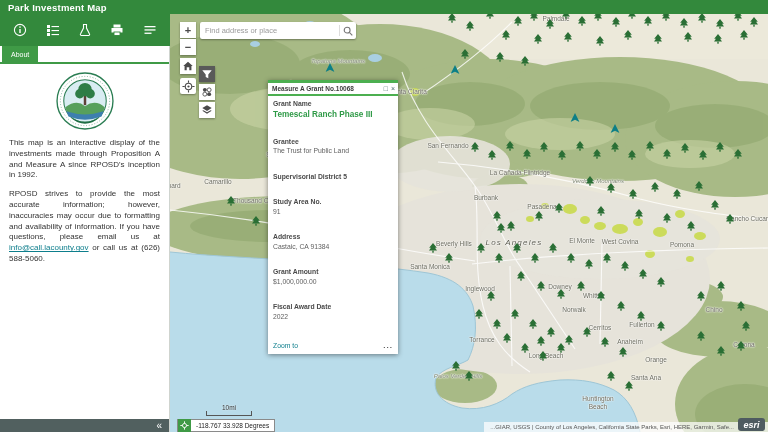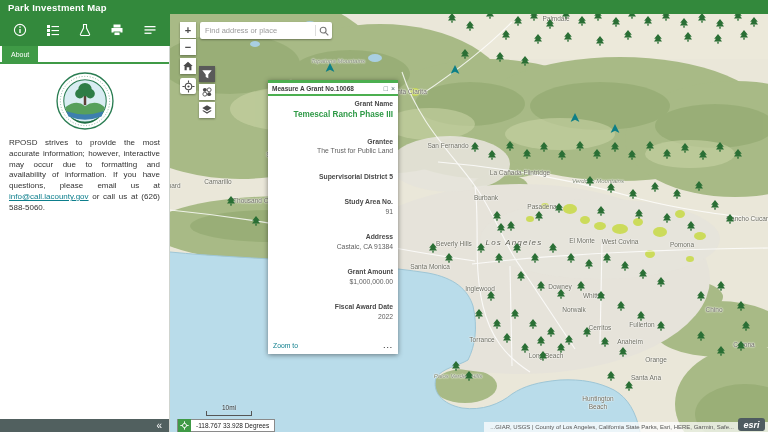--- a/index.html
+++ b/index.html
@@ -35,37 +35,37 @@
              text-shadow:0 0 2px #fff,0 0 2px #fff,0 0 1px #fff;}
   .map-label-big{font-size:8px;letter-spacing:1.2px;color:#5c5c50;}
   .map-label-italic{font-style:italic;color:#7d8570;font-size:6px;}
   .marker{position:absolute;transform:translate(-50%,-100%);z-index:3;line-height:0;cursor:pointer;}
 
   
   .ctrl{position:absolute;width:16px;height:16px;background:#fff;box-shadow:0 1px 2px rgba(0,0,0,.35);
         display:flex;align-items:center;justify-content:center;color:#4a4a4a;z-index:6;cursor:pointer;
         font-size:11px;font-weight:bold;box-sizing:border-box;}
   .ctrl-dark{background:#595959;color:#fff;}
-  .search{position:absolute;left:30px;top:8px;width:132px;height:17px;background:#fff;border-radius:2px;
+  .search{position:absolute;left:30px;top:8px;width:156px;height:17px;background:#fff;border-radius:2px;
           box-shadow:0 1px 2px rgba(0,0,0,.35);display:flex;align-items:center;z-index:6;}
   .search input{border:0;flex:1;min-width:0;font-size:7.5px;padding:0 5px;color:#333;outline:none;
           font-family:"Liberation Sans",sans-serif;background:transparent;}
   .search input::placeholder{color:#9a9a9a;}
   .search-sep{width:1px;height:11px;background:#ddd;}
   .search-btn{width:16px;height:100%;display:flex;align-items:center;justify-content:center;cursor:pointer;}
 
   
   .popup{position:absolute;left:98px;top:66px;width:130px;background:#fff;z-index:10;
          box-shadow:0 1px 5px rgba(0,0,0,.45);font-size:7px;}
   .popup-titlebar{display:flex;align-items:center;border-top:3px solid #4caf50;border-bottom:2px solid #4caf50;
                   padding:2px 3px 2px 4px;}
   .popup-title{flex:1;font-weight:bold;color:#3c3c3c;font-size:6.5px;}
   .popup-btn{color:#4a6a6a;font-size:7px;margin-left:3px;cursor:pointer;}
   .popup-body{padding:4px 5px 1px 5px;}
-  .field{text-align:right;margin-bottom:17px;}
+  .field{text-align:left;margin-bottom:17px;}
   .field-label{font-weight:bold;color:#4a4a4a;font-size:6.8px;line-height:1.25;}
   .field-value{color:#5f5f5f;font-size:6.8px;line-height:1.25;margin-top:1px;}
   .field-value-accent{color:#2f9a47;font-weight:bold;font-size:8.2px;margin-top:2px;}
   .popup-footer{display:flex;justify-content:space-between;align-items:center;padding:2px 5px 4px 5px;}
   .zoomto{color:#0d7e8c;font-size:6.8px;cursor:pointer;}
   .more-dots{color:#555;font-weight:bold;font-size:8px;cursor:pointer;letter-spacing:1px;}
 
   
   .scalebar{position:absolute;left:36px;bottom:16px;width:46px;z-index:5;text-align:center;
             font-size:6.5px;color:#333;text-shadow:0 0 2px #fff;}
@@ -143,21 +143,22 @@
             <path d="M9 34 Q20 26 28 33 Q38 26 47 34 L45 40 Q28 48 11 40 Z" fill="#57a05c"></path>
             <path d="M10 38 Q28 44 46 38 L44 43 Q28 49 12 43 Z" fill="#3d7fae"></path>
             <rect x="26.8" y="22" width="2.4" height="10" fill="#5d4037"></rect>
             <circle cx="28" cy="17" r="6.5" fill="#2e7d46"></circle>
             <circle cx="23" cy="21" r="4.5" fill="#2e7d46"></circle>
             <circle cx="33" cy="21" r="4.5" fill="#2e7d46"></circle>
             <path d="M14 44 Q28 52 42 44 Q28 56 14 44 Z" fill="#1f6e45"></path>
           </svg>
         </span>
       </div>
-      <p class="side-p"><span>RPOSD strives to provide the most accurate information; however, interactive may occur due to formatting and availability of information. If you have questions, please email us at </span><span class="side-link">info@call.lacounty.gov</span><span> or call us at (626) 588-5060.</span></p>
+      <p class="side-p">This map is an interactive display of the investments made through Proposition A and Measure A since RPOSD's inception in 1992.</p>
+      <p class="side-p"><span>RPOSD strives to provide the most accurate information; however, inaccuracies may occur due to formatting and availability of information. If you have questions, please email us at </span><span class="side-link">info@call.lacounty.gov</span><span> or call us at (626) 588-5060.</span></p>
     </div>
     <div class="sidebar-footer">
       <span>«</span>
     </div>
   </div>
 
   <div class="map">
 
     <svg class="terrain" viewBox="0 0 598 418" preserveAspectRatio="none">
       <rect width="598" height="418" fill="#eae7d9"></rect>

